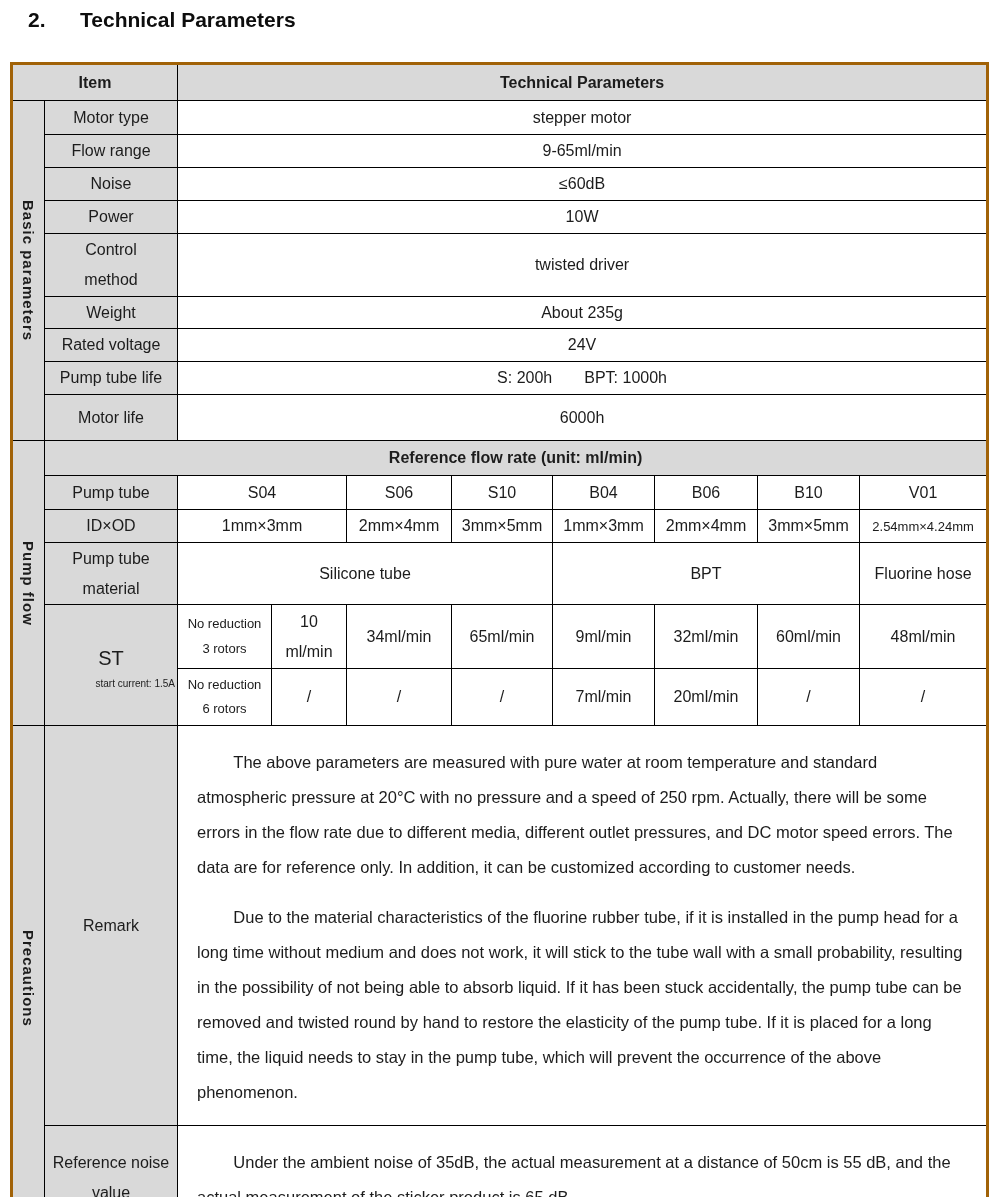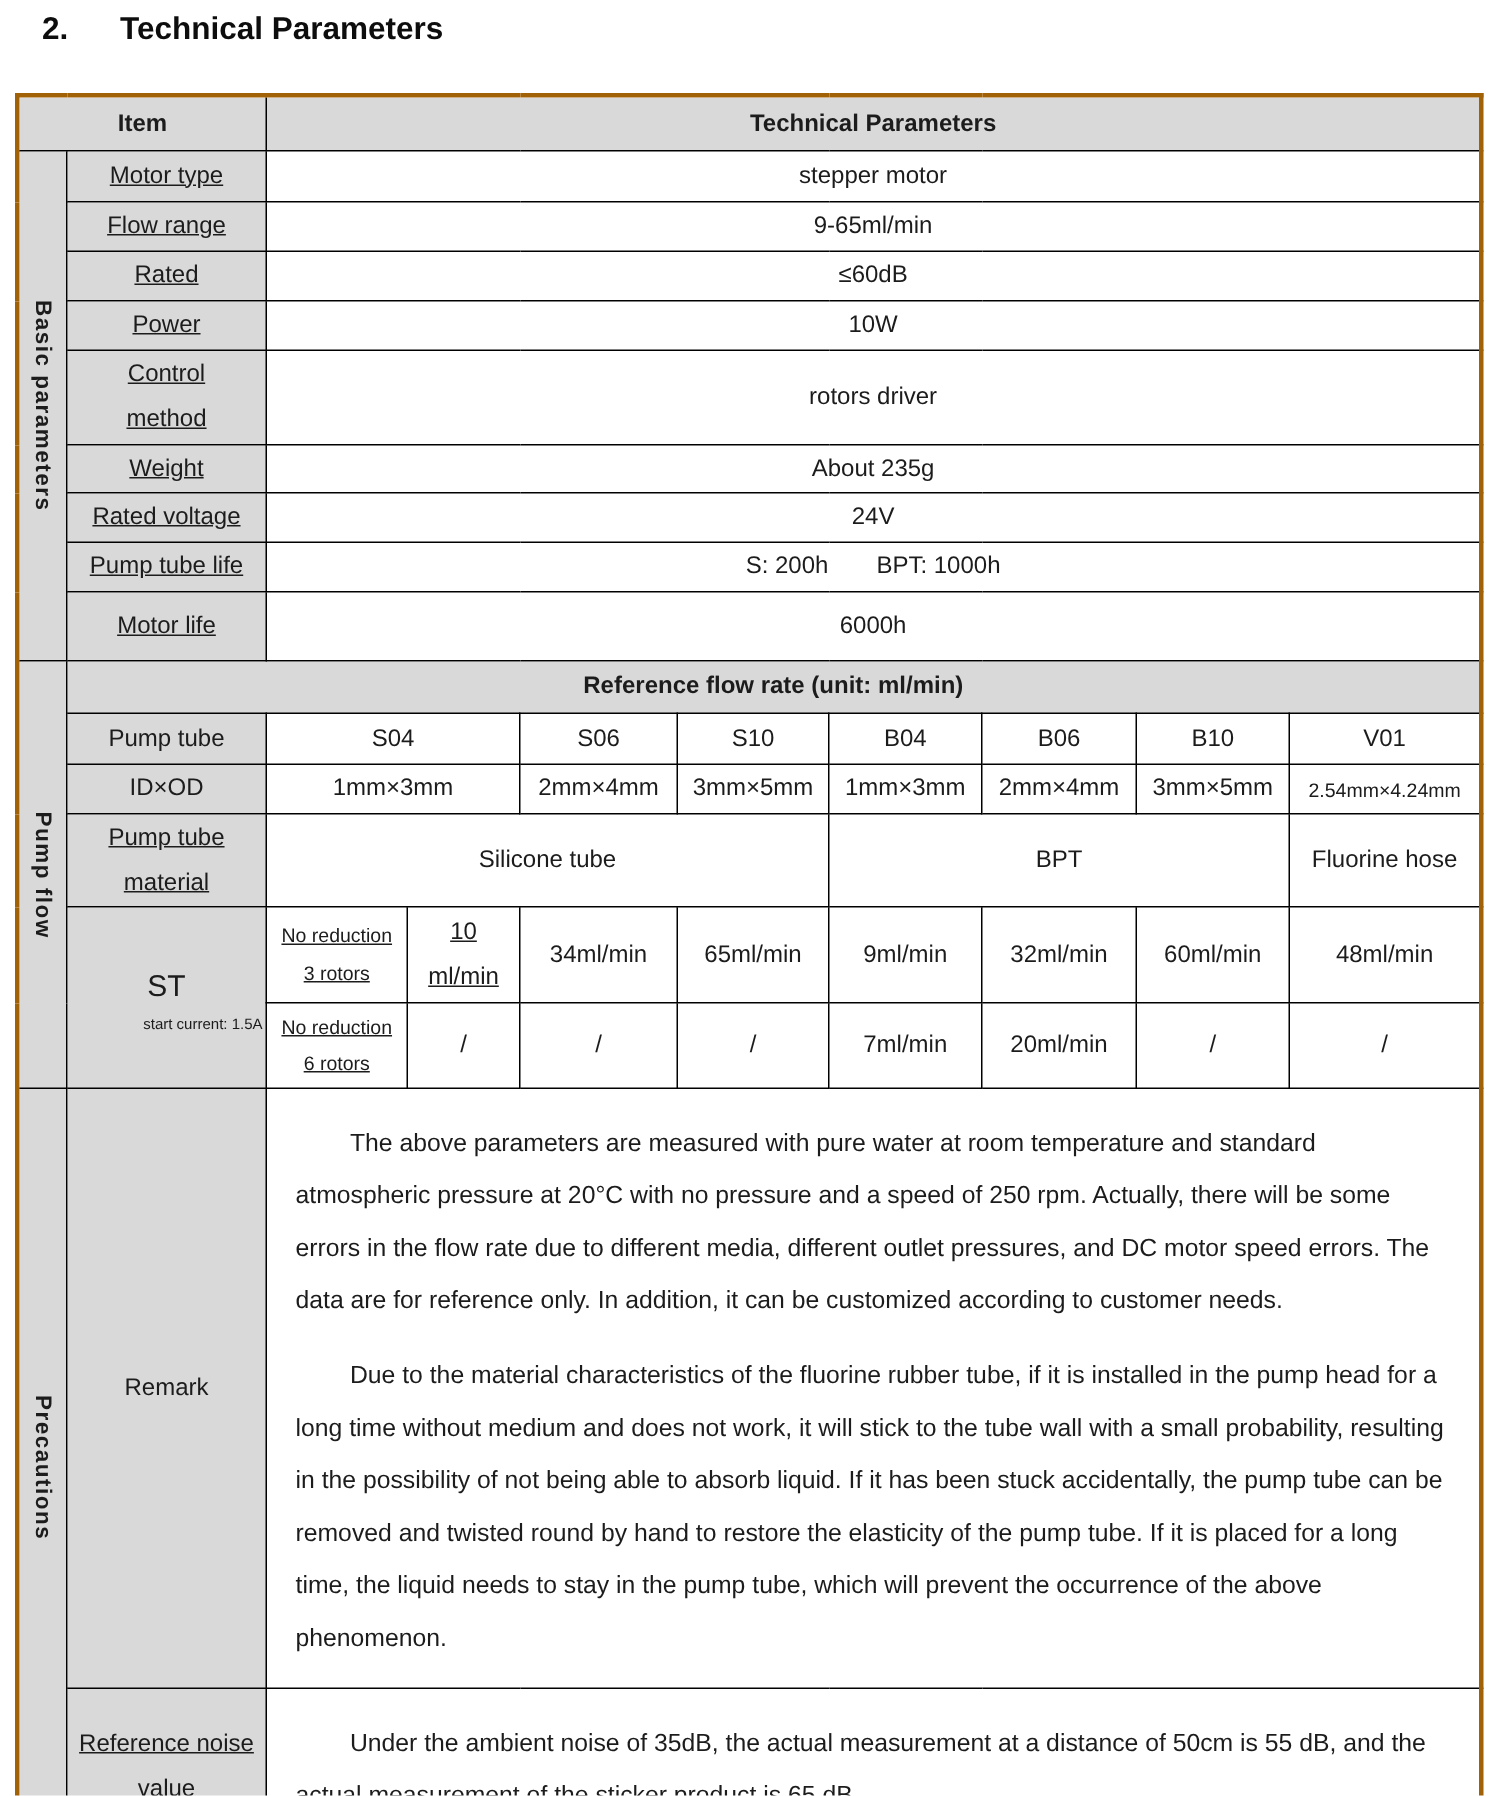--- a/index.html
+++ b/index.html
@@ -46,21 +46,21 @@
   .hdr { background: #d9d9d9; font-weight: 700; font-size: 16px; }
   .vert { background: #d9d9d9; padding: 0; }
   .vert .vtext {
     writing-mode: vertical-rl;
     margin: 0 auto;
     font-weight: 700;
     font-size: 15px;
     letter-spacing: 1px;
     white-space: nowrap;
   }
-  .wrap2 { white-space: pre-line; line-height: 1.85; text-decoration: underline; }
+  .wrap2 { white-space: pre-line; line-height: 1.85; }
   .small { font-size: 13px; }
   .st-cell .st-main { font-size: 20px; line-height: 1.9; }
   .st-cell .st-sub  { font-size: 10px; line-height: 1.4; text-align: right; }
   .text-cell {
     text-align: left;
     vertical-align: top;
     padding: 4px 4px 0 4px;
   }
   .text-cell p {
     margin: 15px;
@@ -102,31 +102,31 @@
       <div class="vtext">Basic parameters</div>
     </td>
     <td class="lbl wrap2">Motor type</td>
     <td colspan="8">stepper motor</td>
   </tr>
   <tr style="height:33px">
     <td class="lbl wrap2">Flow range</td>
     <td colspan="8">9-65ml/min</td>
   </tr>
   <tr style="height:33px">
-    <td class="lbl wrap2">Rated</td>
+    <td class="lbl wrap2">Noise</td>
     <td colspan="8">≤60dB</td>
   </tr>
   <tr style="height:33px">
     <td class="lbl wrap2">Power</td>
     <td colspan="8">10W</td>
   </tr>
   <tr style="height:63px">
     <td class="lbl wrap2">Control
 method</td>
-    <td colspan="8">rotors driver</td>
+    <td colspan="8">twisted driver</td>
   </tr>
   <tr style="height:32px">
     <td class="lbl wrap2">Weight</td>
     <td colspan="8">About 235g</td>
   </tr>
   <tr style="height:33px">
     <td class="lbl wrap2">Rated voltage</td>
     <td colspan="8">24V</td>
   </tr>
   <tr style="height:33px">

